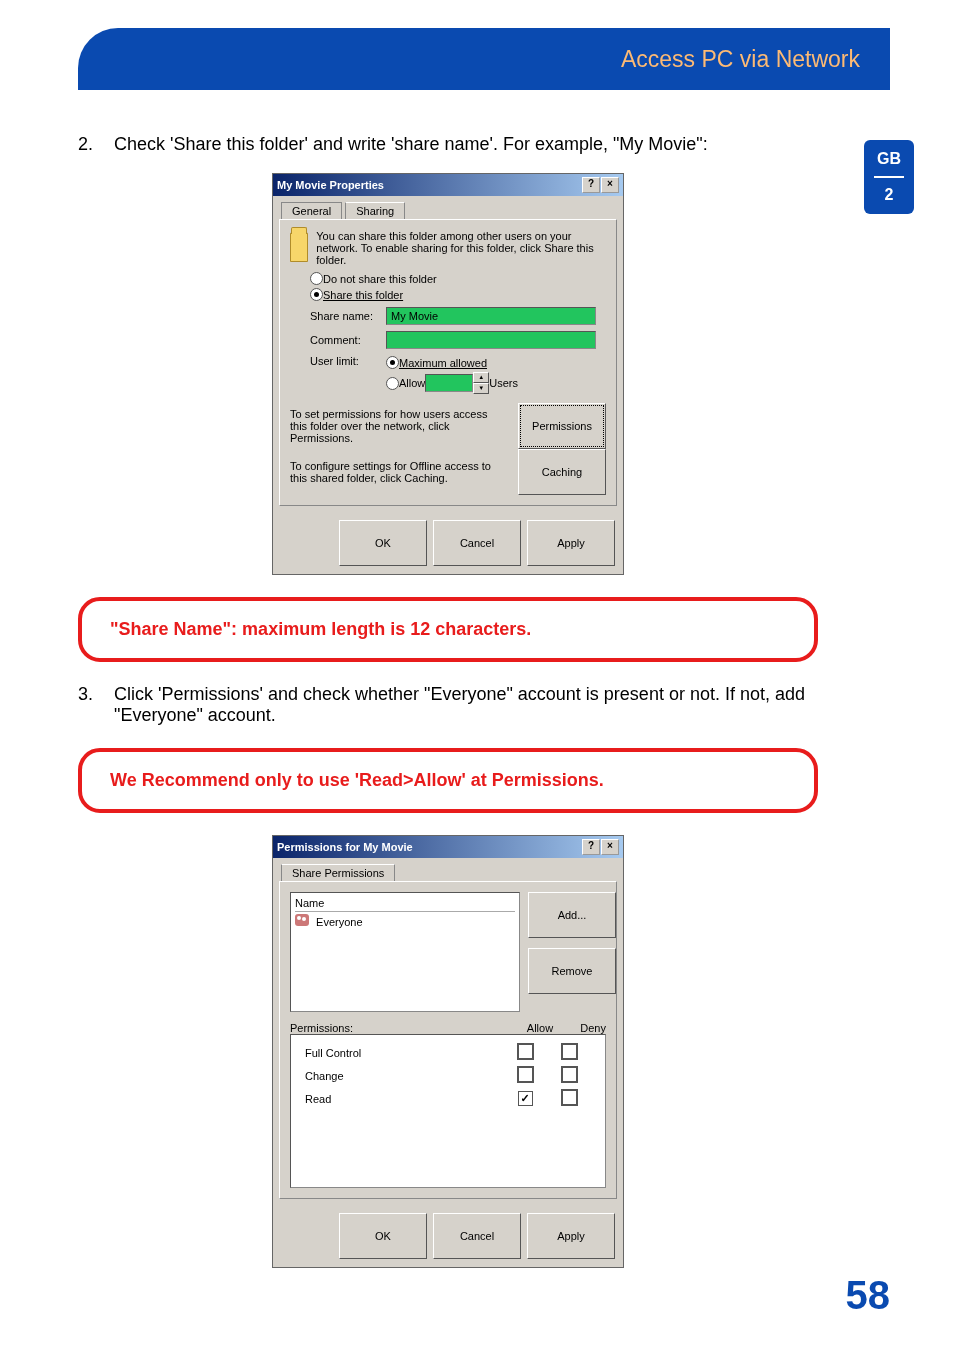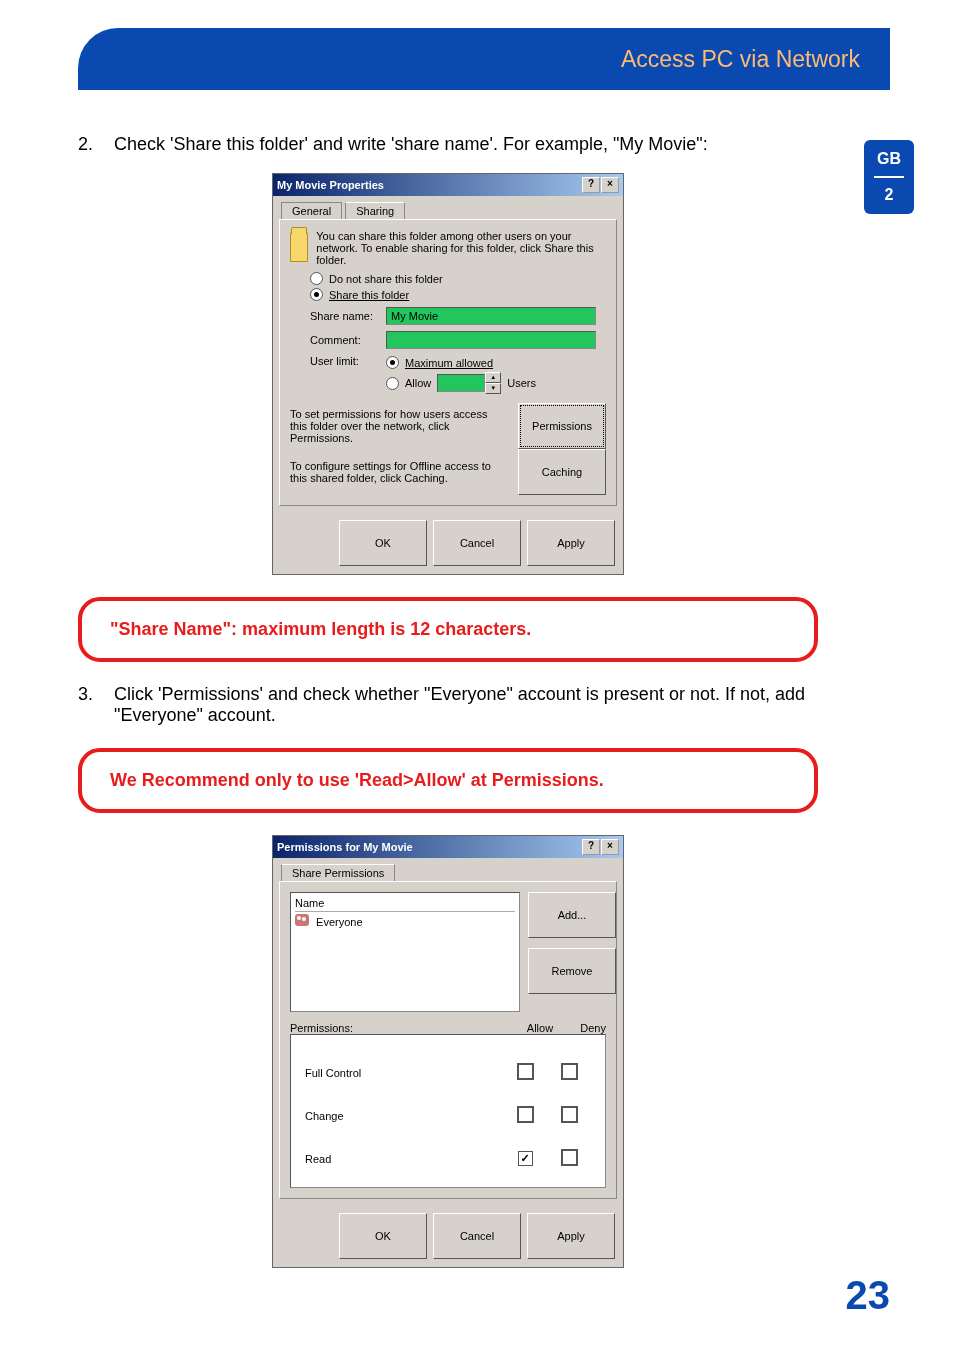--- a/index.html
+++ b/index.html
@@ -145,21 +145,20 @@
   }
   .folder-icon:before {
     content:"";
     position:absolute;
     top:-6px;left:0;width:14px;height:6px;
     background:#f7d66a;border:1px solid #b08c2a;border-bottom:none;border-radius:2px 2px 0 0;
   }
   .radio-row {
     display: flex;
     align-items: center;
-    gap: 6px;
     margin: 1px 0 3px 20px;
   }
   .radio {
     width: 11px;
     height: 11px;
     border-radius: 50%;
     border: 1px solid #555;
     background: #fff;
     display: inline-flex;
     align-items: center;
@@ -246,21 +245,20 @@
   .group-icon:after{content:"";position:absolute;left:7px;top:3px;width:4px;height:4px;border-radius:50%;background:#fff;}
   .perm-table {
     background:#fff;
     border:1px solid #888;border-top-color:#555;border-left-color:#555;
     padding:6px;
     height: 140px;
   }
   .perm-table .prow {
     display:flex;align-items:center;justify-content:space-between;
     padding: 2px 8px;
-    margin-top: 20px;
   }
   .chk {
     width:13px;height:13px;border:1px solid #555;background:#fff;
     display:inline-flex;align-items:center;justify-content:center;font-size:11px;line-height:11px;
   }
   .chk.bold { border-width:2px; }
   .chk.checked:after { content:"✓"; font-weight:bold; }
   .page-num {
     position: absolute;
     right: 64px;
@@ -421,13 +419,13 @@
     </div>
     <div class="dlg-buttons">
       <div class="btn3d">OK</div>
       <div class="btn3d">Cancel</div>
       <div class="btn3d">Apply</div>
     </div>
   </div>
 
 </div>
 
-<div class="page-num">23</div>
+<div class="page-num">58</div>
 
 </body></html>

